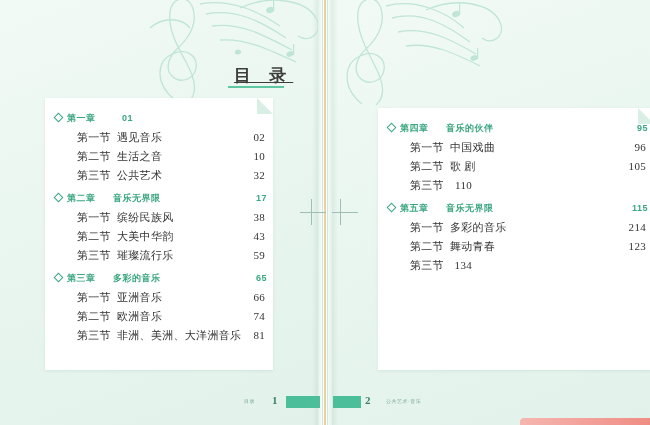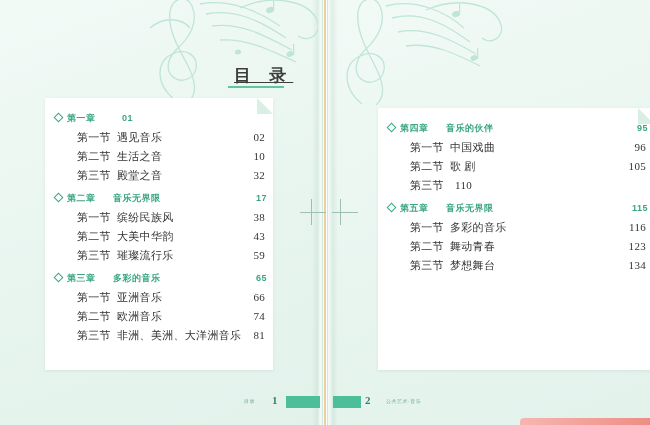--- a/index.html
+++ b/index.html
@@ -299,21 +299,21 @@
           <span class="sec-name">遇见音乐</span>
           <span class="sec-page">02</span>
         </div>
         <div class="section">
           <span class="sec-num">第二节</span>
           <span class="sec-name">生活之音</span>
           <span class="sec-page">10</span>
         </div>
         <div class="section">
           <span class="sec-num">第三节</span>
-          <span class="sec-name">殿堂之音</span>
+          <span class="sec-name">公共艺术</span>
           <span class="sec-page">32</span>
         </div>
       </div>
 
       <div class="chapter-block">
         <div class="chapter">
           <span class="diamond"></span>
           <span class="ch-num">第二章</span>
           <span class="ch-name">音乐无界限</span>
           <span class="ch-page">17</span>
@@ -391,30 +391,29 @@
       <div class="chapter-block">
         <div class="chapter">
           <span class="diamond"></span>
           <span class="ch-num">第五章</span>
           <span class="ch-name">音乐无界限</span>
           <span class="ch-page">115</span>
         </div>
         <div class="section">
           <span class="sec-num">第一节</span>
           <span class="sec-name">多彩的音乐</span>
-          <span class="sec-page">116</span>
+          <span class="sec-page">214</span>
         </div>
         <div class="section">
           <span class="sec-num">第二节</span>
           <span class="sec-name">舞动青春</span>
           <span class="sec-page">123</span>
         </div>
         <div class="section">
           <span class="sec-num">第三节</span>
-          <span class="sec-name">梦想舞台</span>
           <span class="sec-page">134</span>
         </div>
       </div>
 
     </div>
   </div>
 
   <div class="gutter"></div>
   <div class="gutter-line a"></div>
   <div class="gutter-line b"></div>

